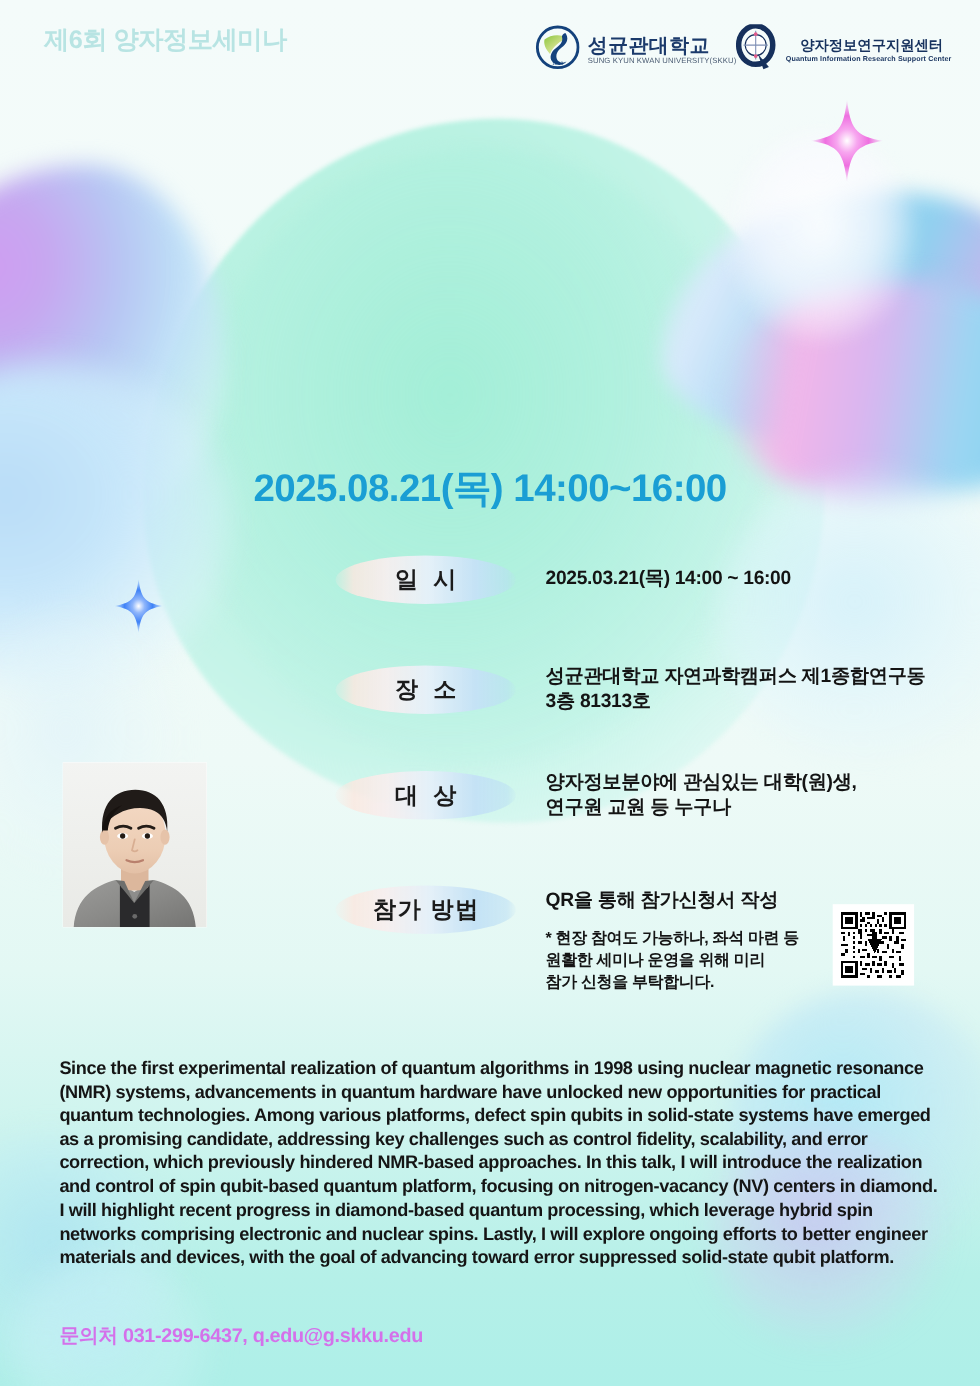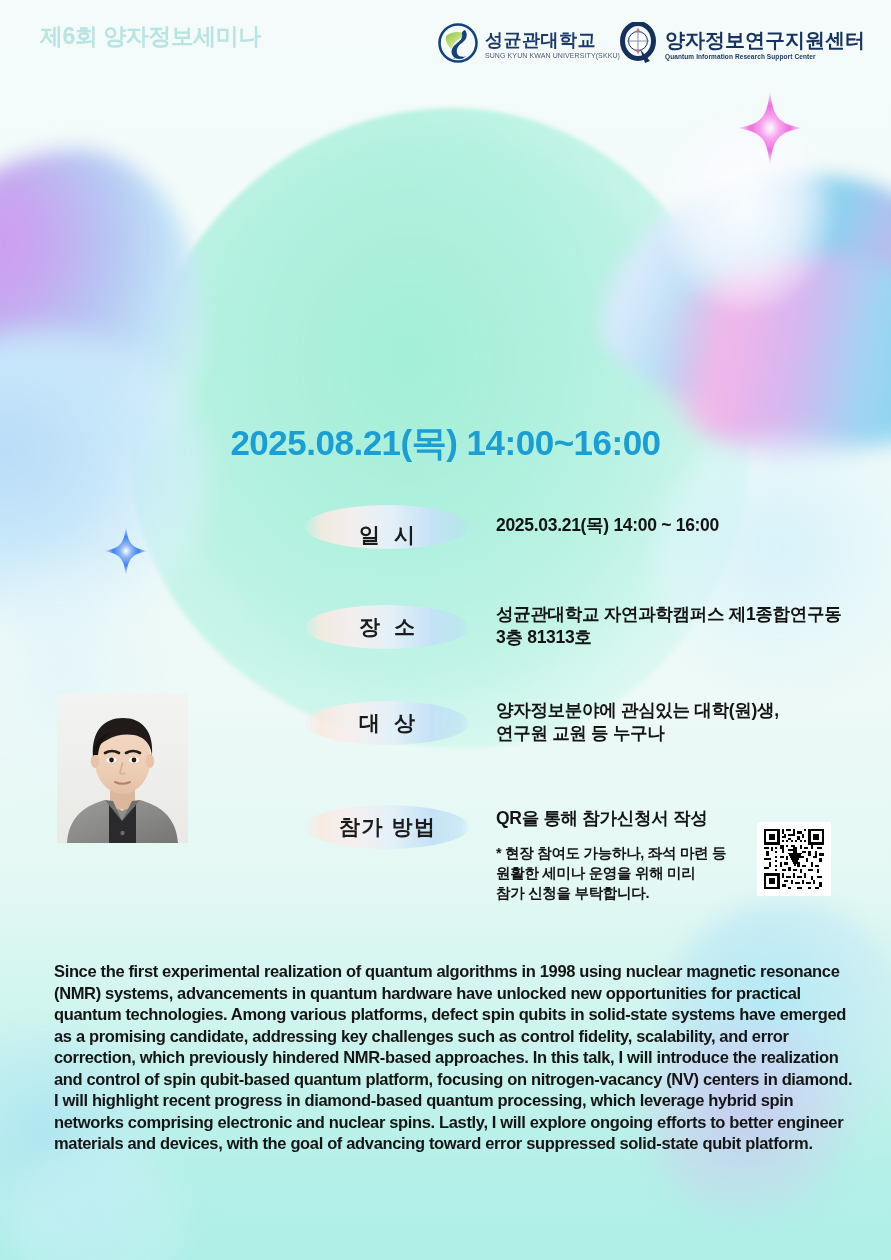--- a/index.html
+++ b/index.html
@@ -157,21 +157,21 @@
   .logo-mark{ flex:0 0 auto; }
   .logo-txt{ display:flex; flex-direction:column; justify-content:center; }
   .logo-kr{
     font-size:18px; font-weight:700; color:#1b3a6b;
     letter-spacing:0.5px; line-height:1.05; white-space:nowrap;
   }
   .logo-en{
     font-size:7px; color:#4a5b72; letter-spacing:0.1px;
     white-space:nowrap; margin-top:2px;
   }
-  .logo2 .logo-kr{ font-size:20px; color:#17325e; letter-spacing:0px; }
+  .logo2 .logo-kr{ font-size:13px; color:#17325e; letter-spacing:0px;margin-left:13px; }
   .logo2 .logo-en{ font-size:6.5px; font-weight:700; color:#17325e; }
 
   
   .title-block{
     position:absolute; left:0; top:186px; width:100%;
     text-align:center;
   }
   .title-line{
     font-family:"Liberation Sans Narrow","DejaVu Sans Condensed","Liberation Sans",sans-serif;
     font-size:52px;
@@ -363,21 +363,21 @@
       </div>
 
     </div>
   </div>
 
   <div class="date-line">2025.08.21(목) 14:00~16:00</div>
 
   <div class="info">
 
     <div class="info-row" style="top:0px;">
-      <div class="pill" style="top:8px;align-items:flex-end;">
+      <div class="pill" style="top:8px;">
         <span class="pill-label">일 시</span>
       </div>
       <div class="info-text" style="top:17px;">2025.03.21(목) 14:00 ~ 16:00</div>
     </div>
 
     <div class="info-row" style="top:100px;">
       <div class="pill" style="top:8px;">
         <span class="pill-label">장 소</span>
       </div>
       <div class="info-text" style="top:6px;">성균관대학교 자연과학캠퍼스 제1종합연구동
@@ -561,14 +561,15 @@
         <path d="M12 12 L18 12 L15 18 Z"></path>
         <rect x="14" y="9" width="2" height="3"></rect>
       </g>
     </svg>
   </div>
 
   <div class="abstract">
     <span class="abstract-body">Since the first experimental realization of quantum algorithms in 1998 using nuclear magnetic resonance (NMR) systems, advancements in quantum hardware have unlocked new opportunities for practical quantum technologies. Among various platforms, defect spin qubits in solid-state systems have emerged as a promising candidate, addressing key challenges such as control fidelity, scalability, and error correction, which previously hindered NMR-based approaches. In this talk, I will introduce the realization and control of spin qubit-based quantum platform, focusing on nitrogen-vacancy (NV) centers in diamond. I will highlight recent progress in diamond-based quantum processing, which leverage hybrid spin networks comprising electronic and nuclear spins. Lastly, I will explore ongoing efforts to better engineer materials and devices, with the goal of advancing toward error suppressed solid-state qubit platform.</span>
   </div>
 
+  <div class="contact">문의처 031-299-6437, q.edu@g.skku.edu</div>
 
 </div>
 
 </body></html>

